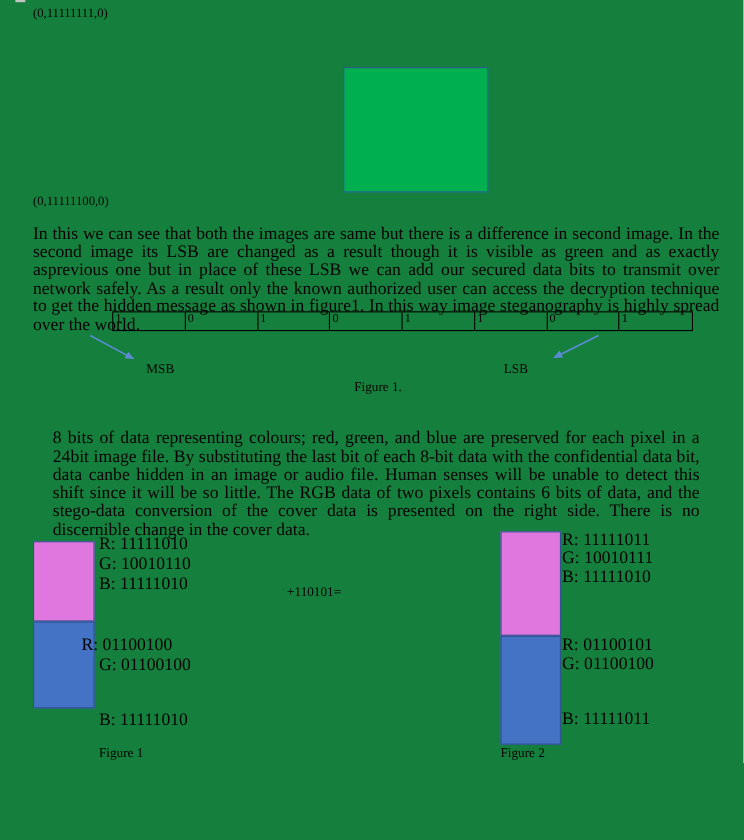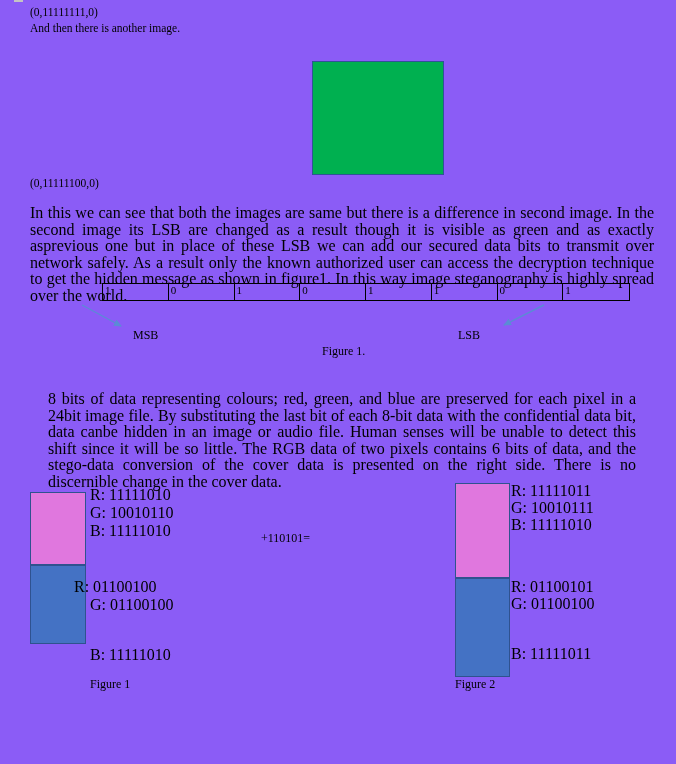--- a/index.html
+++ b/index.html
@@ -1,20 +1,20 @@
 <!DOCTYPE html>
 <html><head>
 <meta charset="utf-8">
 <style>
   html, body { margin: 0; padding: 0; background: #ffffff; }
   #page {
     position: relative;
     width: 676px;
     height: 764px;
-    background: #8b5cf6;
+    background: #15803d;
     font-family: "Liberation Serif", "DejaVu Serif", serif;
     color: #000000;
     overflow: hidden;
   }
   .abs { position: absolute; }
   .small-text { font-size: 11.5px; line-height: 14px; white-space: nowrap; }
   .para {
     font-size: 16px;
     line-height: 16.6px;
     text-align: justify;
@@ -54,21 +54,20 @@
 </style>
 </head>
 <body>
 
 <div id="page">
 
   <div id="top-artifact" class="abs"></div>
 
   <div class="abs small-text" style="left:30px; top:5px;">(0,11111111,0)</div>
 
-  <div class="abs small-text" style="left:30px; top:21px;">And then there is another image.</div>
 
   <div id="green-image" class="abs"></div>
 
   <div class="abs small-text" style="left:30px; top:176px;">(0,11111100,0)</div>
 
   <div class="abs para" style="left:30px; top:205px;">In this we can see that both the images are same but there is a difference in second image. In the second image its LSB are changed as a result though it is visible as green and as exactly asprevious one but in place of these LSB we can add our secured data bits to transmit over network safely. As a result only the known authorized user can access the decryption technique to get the hidden message as shown in figure1. In this way image steganography is highly spread over the world.</div>
 
   <div id="bit-table" class="abs">
     <div class="bit-cell">1</div>
     <div class="bit-cell">0</div>

